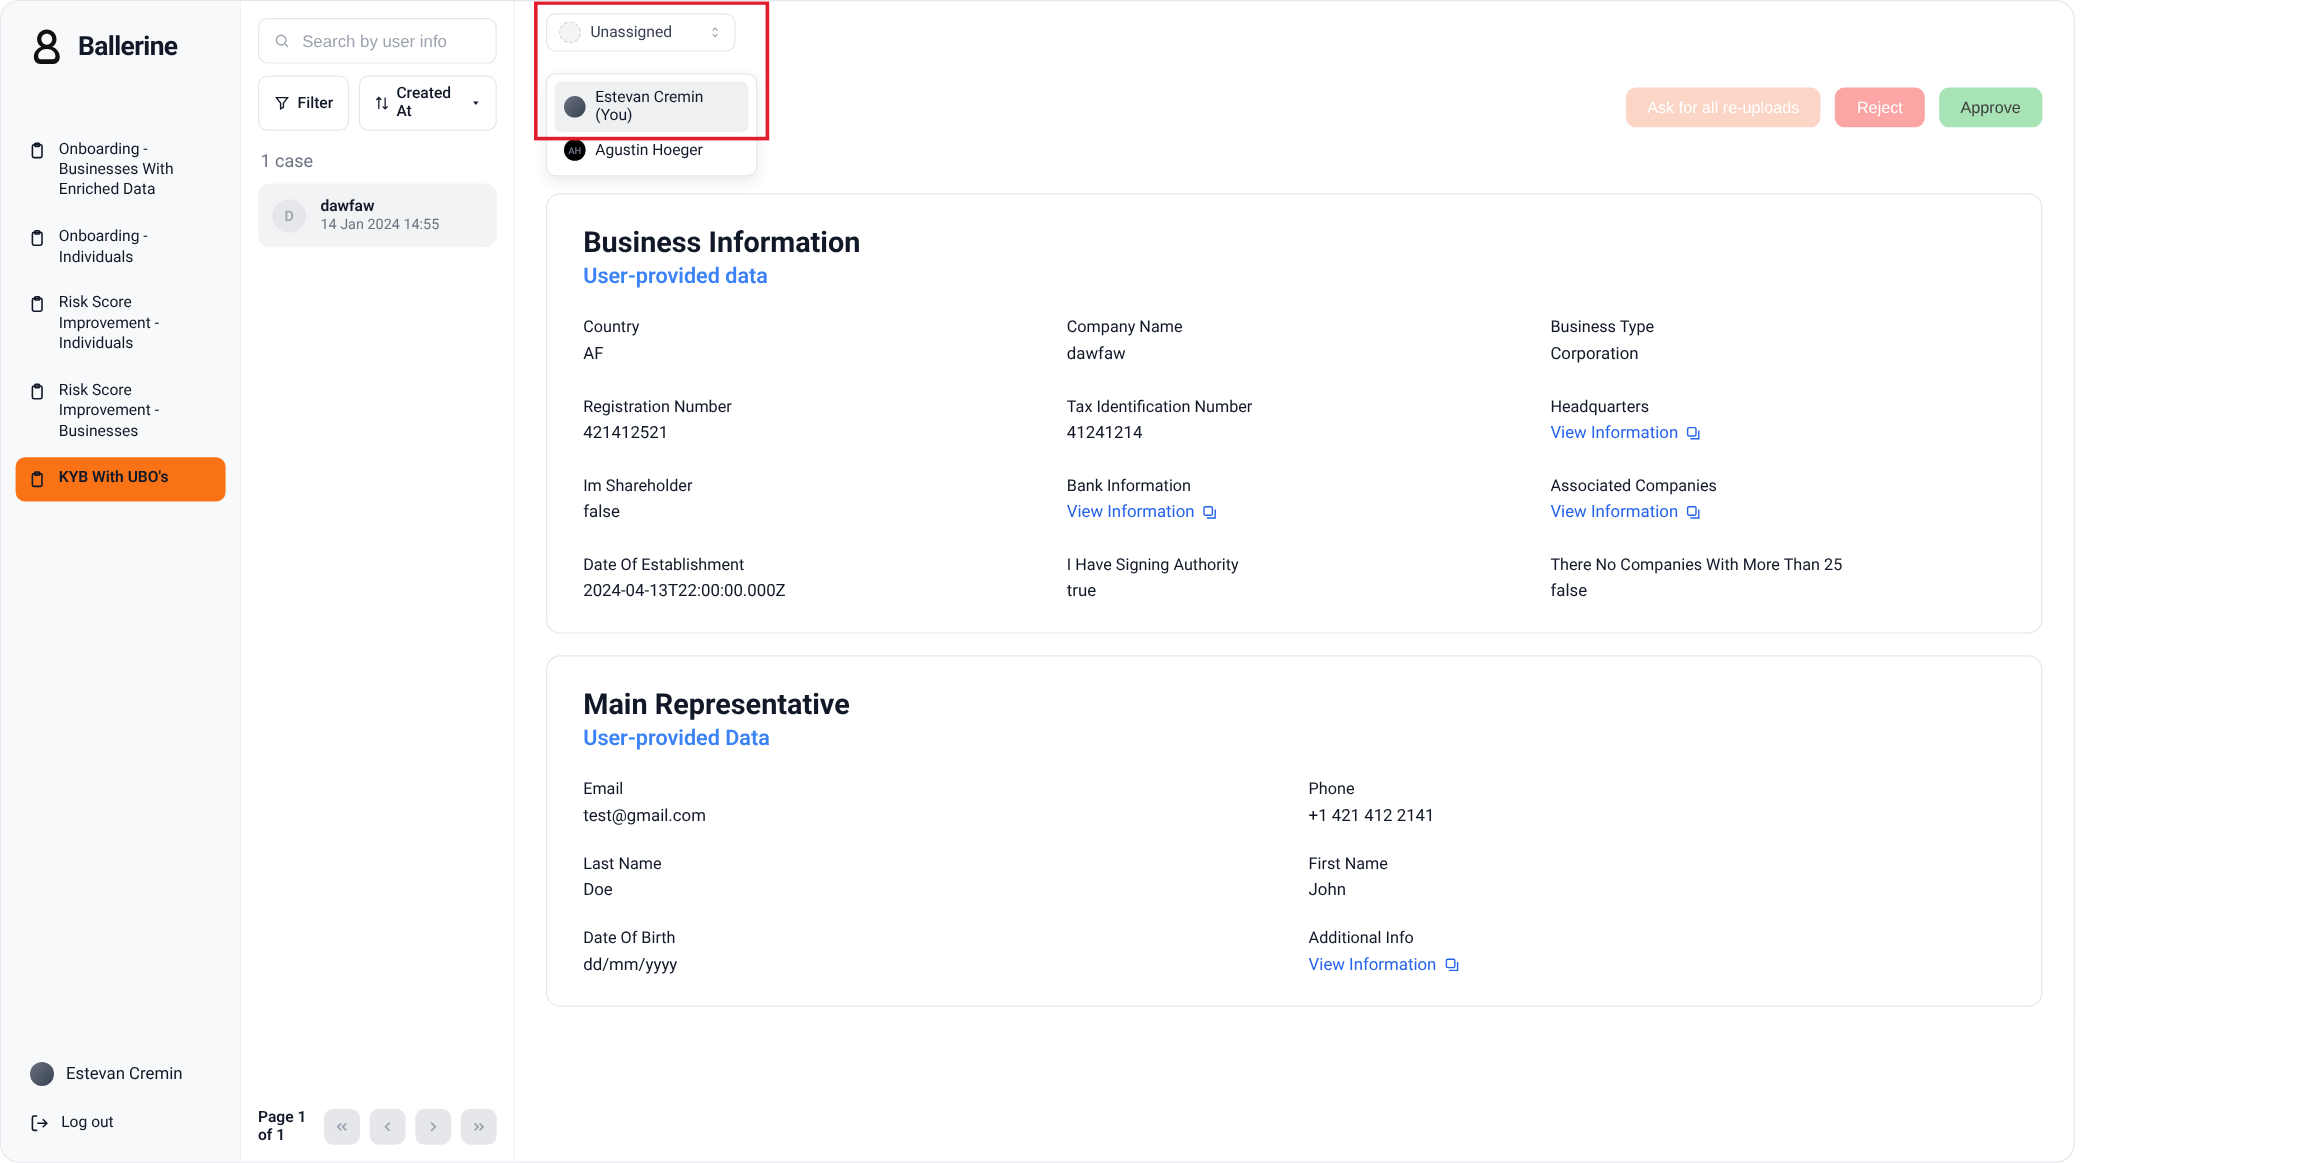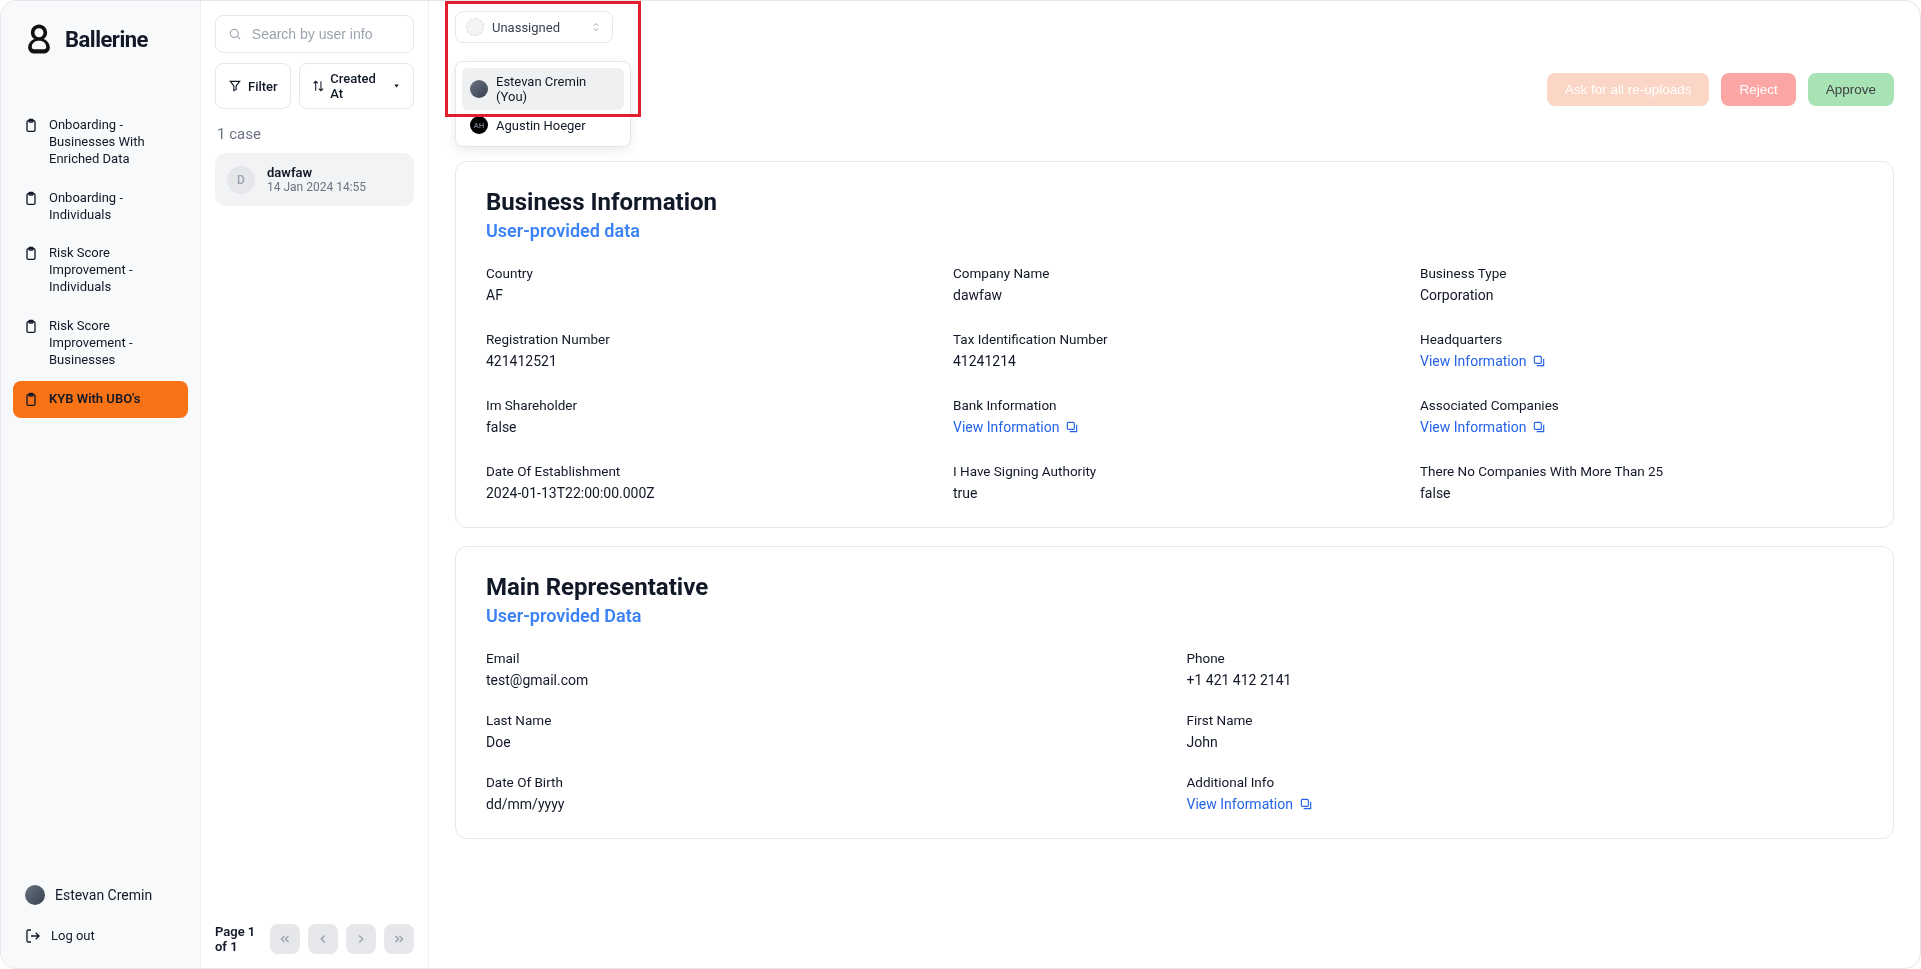--- a/index.html
+++ b/index.html
@@ -1,17 +1,17 @@
 <!DOCTYPE html>
 <html><head>
 <meta charset="utf-8">
 <style>
 * { box-sizing: border-box; margin: 0; padding: 0; }
 body { font-family: -apple-system, BlinkMacSystemFont, 'Segoe UI', Roboto, sans-serif; background: #fff; color: #111827; font-size: 14px; }
-.app { display: flex; height: 969px; width: 1921px; border: 1px solid #e5e7eb; border-radius: 16px; overflow: hidden; }
+.app { display: flex; height: 969px; width: 1729px; border: 1px solid #e5e7eb; border-radius: 16px; overflow: hidden; }
 .sidebar { width: 200px; background: #f8f9fb; display: flex; flex-direction: column; padding: 20px 12px 16px; border-right: 1px solid #eef0f2; }
 .logo { display: flex; align-items: center; gap: 8px; padding: 0 8px 20px; }
 .logo svg { width: 36px; height: 36px; }
 .logo-text { font-size: 22px; font-weight: 700; letter-spacing: -0.5px; }
 .nav { flex: 1; display: flex; flex-direction: column; gap: 2px; margin-top: 30px; }
 .nav-item { display: flex; align-items: flex-start; gap: 10px; padding: 10px 10px; border-radius: 8px; cursor: pointer; font-size: 13px; color: #111827; line-height: 1.3; }
 .nav-item.active { background: #f97316; font-weight: 600; }
 .nav-icon { width: 16px; height: 16px; flex-shrink: 0; margin-top: 1px; }
 .sidebar-footer { display: flex; flex-direction: column; gap: 6px; padding: 0 4px; }
 .user-row { display: flex; align-items: center; gap: 10px; padding: 8px; border-radius: 6px; }
@@ -269,21 +269,21 @@
             </a></div>
         <div><div class="field-label">Associated Companies</div><a class="link">
               <span>View Information</span>
               <svg viewBox="0 0 24 24" fill="none" stroke="currentColor" stroke-width="2">
                 <rect x="4" y="4" width="12" height="12" rx="2"></rect>
                 <path d="M8 20h12V8"></path>
               </svg>
             </a></div>
         <div>
             <div class="field-label">Date Of Establishment</div>
-            <div class="field-value">2024-01-13T22:00:00.000Z</div>
+            <div class="field-value">2024-04-13T22:00:00.000Z</div>
           </div>
         <div>
             <div class="field-label">I Have Signing Authority</div>
             <div class="field-value">true</div>
           </div>
         <div>
             <div class="field-label">There No Companies With More Than 25</div>
             <div class="field-value">false</div>
           </div>
       </div>

